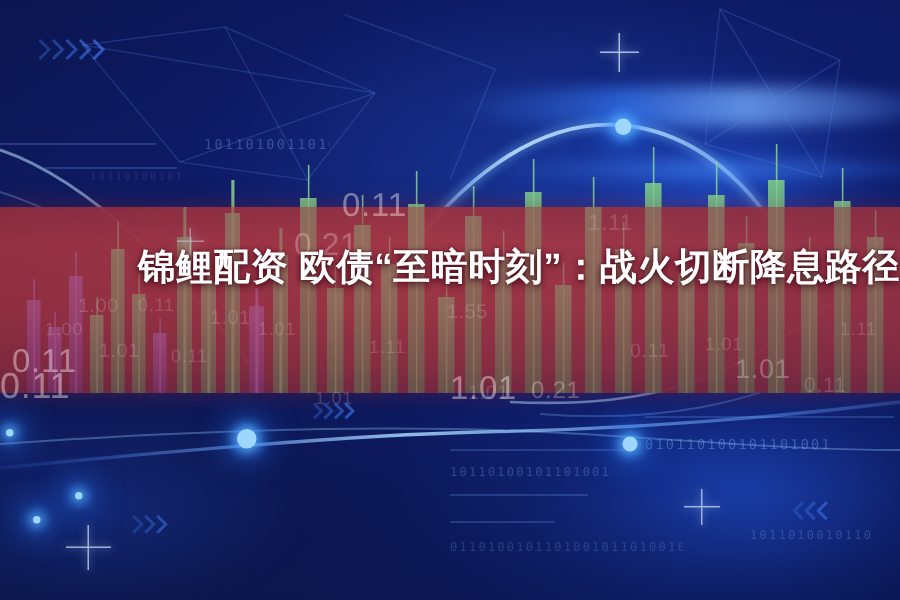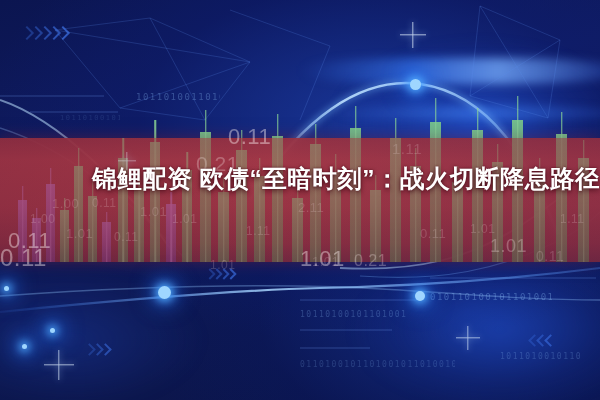--- a/index.html
+++ b/index.html
@@ -346,21 +346,21 @@
 
   <div class="layer" id="numbers">
       <div class="num bright" style="left: 228px; top: 124px; font-size: 22px;">0.11</div>
       <div class="num" style="left: 196px; top: 152px; font-size: 21px;">0.21</div>
       <div class="num dim" style="left: 392px; top: 140px; font-size: 15px;">1.11</div>
       <div class="num dim" style="left: 52px; top: 196px; font-size: 13px;">1.00</div>
       <div class="num dim" style="left: 92px; top: 196px; font-size: 12px;">0.11</div>
       <div class="num dim" style="left: 140px; top: 204px; font-size: 13px;">1.01</div>
       <div class="num dim" style="left: 30px; top: 212px; font-size: 12px;">1.00</div>
       <div class="num dim" style="left: 172px; top: 212px; font-size: 12px;">1.01</div>
-      <div class="num dim" style="left: 298px; top: 200px; font-size: 13px;">2.11</div>
+      <div class="num dim" style="left: 298px; top: 200px; font-size: 13px;">1.55</div>
       <div class="num bright" style="left: 8px; top: 228px; font-size: 22px;">0.11</div>
       <div class="num dim" style="left: 66px; top: 226px; font-size: 13px;">1.01</div>
       <div class="num dim" style="left: 114px; top: 230px; font-size: 12px;">0.11</div>
       <div class="num dim" style="left: 246px; top: 224px; font-size: 12px;">1.11</div>
       <div class="num dim" style="left: 420px; top: 226px; font-size: 13px;">0.11</div>
       <div class="num dim" style="left: 470px; top: 222px; font-size: 12px;">1.01</div>
       <div class="num bright" style="left: 0px; top: 244px; font-size: 24px;">0.11</div>
       <div class="num bright" style="left: 300px; top: 246px; font-size: 22px;">1.01</div>
       <div class="num" style="left: 490px; top: 236px; font-size: 18px;">1.01</div>
       <div class="num dim" style="left: 312px; top: 254px; font-size: 13px;">1.01</div>

